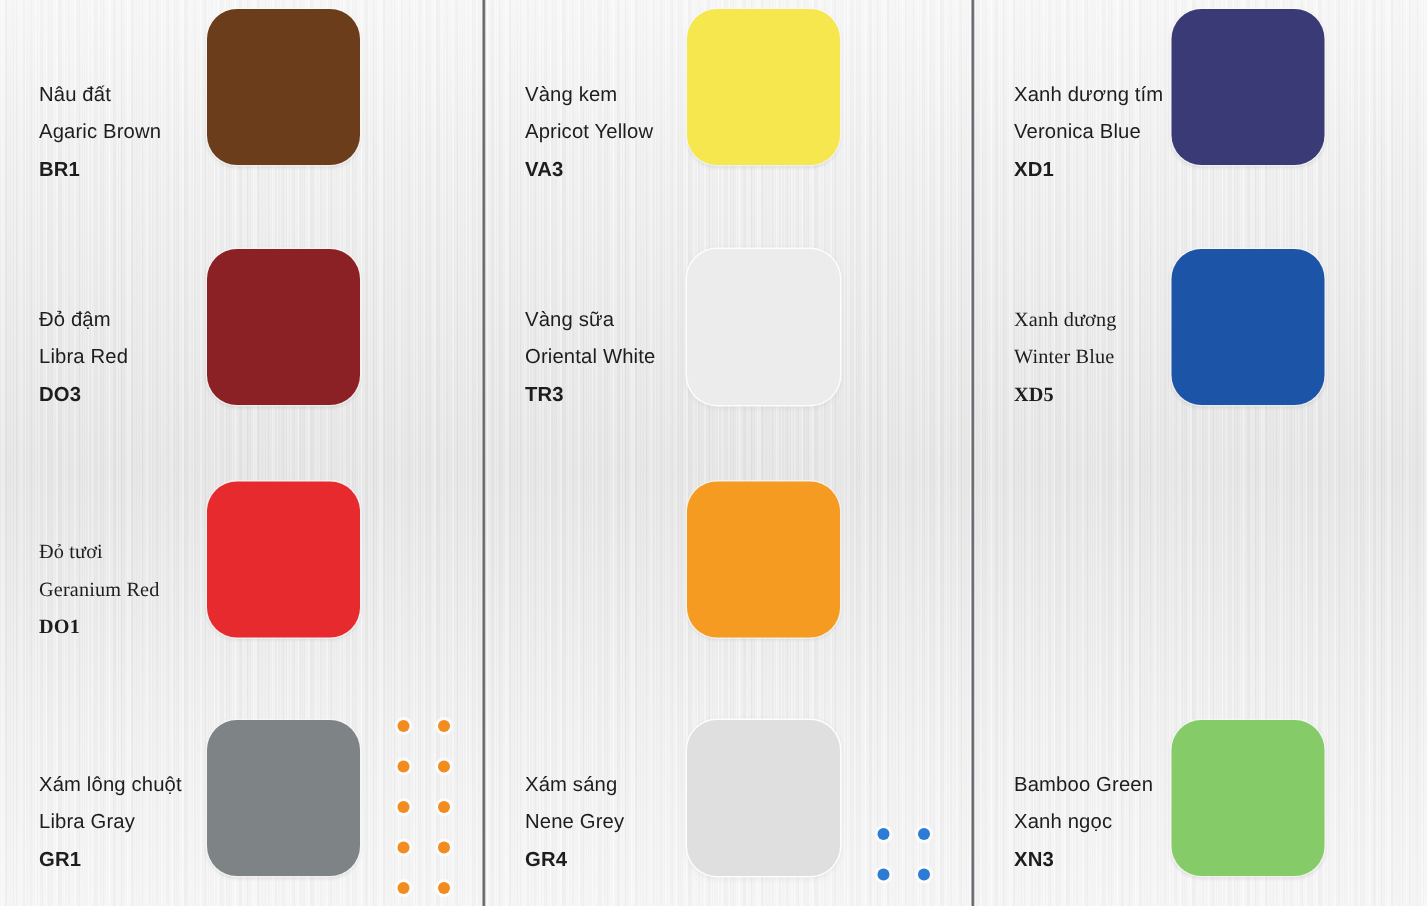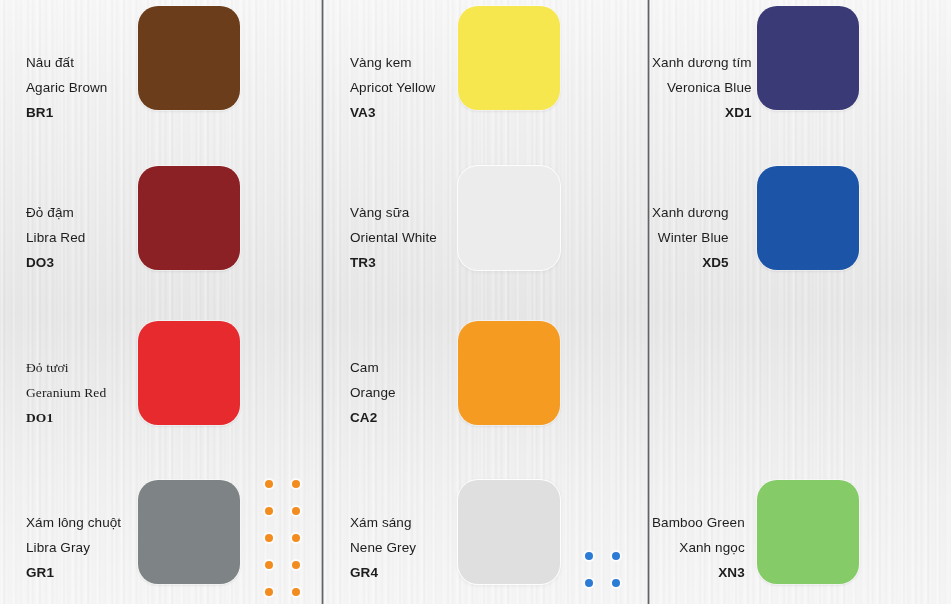--- a/index.html
+++ b/index.html
@@ -180,53 +180,48 @@
     <div class="swatch-row" style="top:150px;">
       <div class="labels">
         <div class="line">Vàng sữa</div>
         <div class="line">Oriental White</div>
         <div class="line code">TR3</div>
       </div>
       <div class="chip pale" style="left:134px;top:16px;background:#ECECEC;"></div>
     </div>
 
     <div class="swatch-row" style="top:305px;">
-      <div class="labels">
-        <div class="line">Cam</div>
-        <div class="line">Orange</div>
-        <div class="line code">CA2</div>
-      </div>
       <div class="chip" style="left:134px;top:16px;background:#F59B21;"></div>
     </div>
 
     <div class="swatch-row" style="top:460px;">
       <div class="labels">
         <div class="line">Xám sáng</div>
         <div class="line">Nene Grey</div>
         <div class="line code">GR4</div>
       </div>
       <div class="chip pale" style="left:134px;top:20px;background:#DFDFDF;"></div>
     </div>
 
   </div>
 
   <div class="divider" style="left:647px;"></div>
 
-  <div class="column" style="left:626px;width:301px;text-align:right;">
+  <div class="column" style="left:650px;width:301px;">
 
     <div class="swatch-row" style="top:0px;">
       <div class="labels">
         <div class="line">Xanh dương tím</div>
         <div class="line">Veronica Blue</div>
         <div class="line code">XD1</div>
       </div>
       <div class="chip" style="left:131px;top:6px;background:#3A3B76;"></div>
     </div>
 
-    <div class="swatch-row" style="top:150px;">
+    <div class="swatch-row" style="top:150px;font-family:Liberation Serif, serif;">
       <div class="labels">
         <div class="line">Xanh dương</div>
         <div class="line">Winter Blue</div>
         <div class="line code">XD5</div>
       </div>
       <div class="chip" style="left:131px;top:16px;background:#1C55A8;"></div>
     </div>
 
 
     <div class="swatch-row" style="top:460px;">

